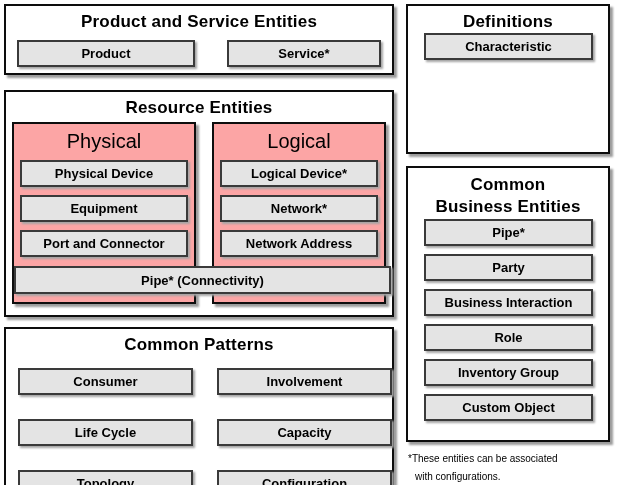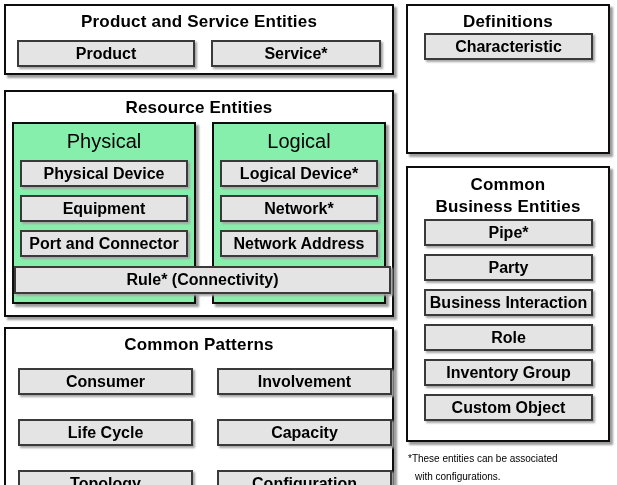--- a/index.html
+++ b/index.html
@@ -11,40 +11,40 @@
   .panel {
     position:absolute; background:#fff;
     border:2px solid #0d0d0d;
     box-shadow:3px 3px 2px #9c9c9c;
   }
   .panel-title {
     font-weight:bold; font-size:17px; text-align:center; margin-top:3px;
     letter-spacing:0.2px; line-height:21px;
   }
   .subpanel {
-    position:absolute; background:#86efac;
+    position:absolute; background:#fca5a5;
     border:2px solid #0d0d0d;
     box-shadow:3px 3px 2px #9c9c9c;
   }
   .subpanel-title {
     font-weight:normal; font-size:20px; text-align:center; margin:3px 0 6px 0;
     line-height:24px;
   }
   .ebox {
     background:#e4e4e4; border:2px solid #3a3a3a;
     box-shadow:2px 2px 2px #a6a6a6;
     display:flex; align-items:center; justify-content:center;
-    font-weight:bold; font-size:16px; height:27px;
+    font-weight:bold; font-size:13px; height:27px;
   }
   .sub-ebox { margin:0 5px 8px 5px; }
   
   #panel-ps { left:2px; top:2px; width:390px; height:71px; }
   .ps-row { display:flex; justify-content:space-between; padding:0 10px; margin-top:7px; }
   .ps-row .ebox:first-child { width:178px; }
-  .ps-row .ebox:last-child  { width:170px; }
+  .ps-row .ebox:last-child  { width:154px; }
   
   #panel-res { left:2px; top:88px; width:390px; height:227px; }
   #sub-physical { left:6px;  top:30px; width:184px; height:182px; }
   #sub-logical  { left:206px; top:30px; width:174px; height:182px; }
   #pipe-box { position:absolute; left:8px; top:174px; width:377px; height:28px; z-index:3; }
   
   #panel-cp { left:2px; top:325px; width:390px; height:186px; }
   .cp-grid {
     display:grid; grid-template-columns:175px 175px;
     column-gap:26px; row-gap:9px; padding-left:11px; margin-top:11px;gap:24px;
@@ -88,21 +88,21 @@
       <div class="ebox sub-ebox">Port and Connector</div>
     </div>
 
     <div class="subpanel" id="sub-logical">
       <div class="subpanel-title">Logical</div>
       <div class="ebox sub-ebox">Logical Device*</div>
       <div class="ebox sub-ebox">Network*</div>
       <div class="ebox sub-ebox">Network Address</div>
     </div>
 
-    <div class="ebox" id="pipe-box">Rule* (Connectivity)</div>
+    <div class="ebox" id="pipe-box">Pipe* (Connectivity)</div>
   </div>
 
   <div class="panel" id="panel-cp">
     <div class="panel-title">Common Patterns</div>
     <div class="cp-grid">
       <div class="ebox">Consumer</div>
       <div class="ebox">Involvement</div>
       <div class="ebox">Life Cycle</div>
       <div class="ebox">Capacity</div>
       <div class="ebox">Topology</div>

